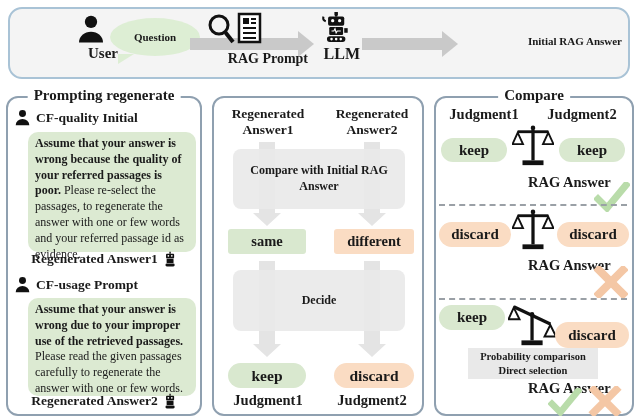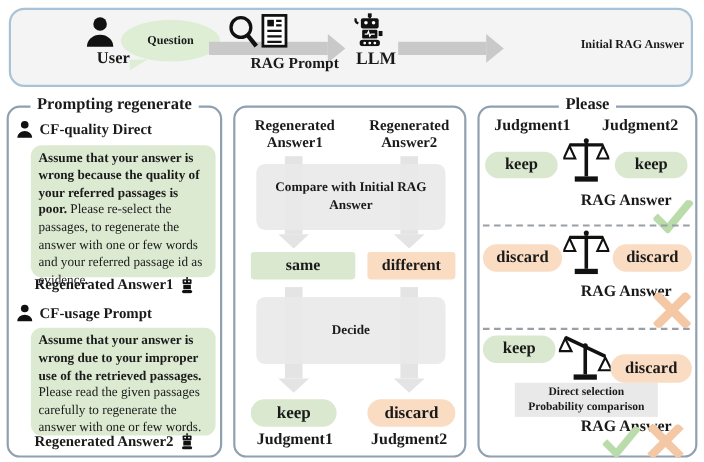--- a/index.html
+++ b/index.html
@@ -111,21 +111,21 @@
   </div>
 
   <div class="panel" style="left:6px;width:192px;">
     <span class="legend">Prompting regenerate</span>
 
     <div class="abs promptHead" style="left:6px;top:11px;">
       <svg width="17" height="17" viewBox="0 0 20 20">
         <circle cx="10" cy="5.2" r="4.1" fill="#111"></circle>
           <path d="M2,19 a8,7.2 0 0 1 16,0 z" fill="#111"></path>
       </svg>
-      <span>CF-quality Direct</span>
+      <span>CF-quality Initial</span>
     </div>
 
     <div class="abs greenbox" style="left:20px;top:34px;width:154px;height:112px;">
       <span style="font-weight:bold;">Assume that your answer is wrong because the quality of your referred passages is poor.</span><span> Please re-select the passages, to regenerate the answer with one or few words and your referred passage id as evidence.</span>
     </div>
 
     <div class="abs resultRow" style="left:0px;top:153px;width:192px;">
       <span>Regenerated Answer1</span>
       <svg width="15" height="16" viewBox="0 0 26 26">
         <line x1="14" y1="0.5" x2="14" y2="4" stroke="#111" stroke-width="2.4"></line>
@@ -165,37 +165,37 @@
   <div class="panel" style="left:212px;width:208px;">
 
     <div class="abs colHeader" style="left:8px;top:8px;width:92px;">Regenerated Answer1</div>
     <div class="abs colHeader" style="left:112px;top:8px;width:92px;">Regenerated Answer2</div>
 
     <div class="varrow" style="left:45px;top:44px;height:71px;"></div>
     <div class="varrow" style="left:150px;top:44px;height:71px;"></div>
 
     <div class="graybox" style="left:19px;top:51px;width:172px;height:60px;">Compare with Initial RAG Answer</div>
 
-    <div class="tagbox tag-green sq" style="left:14px;top:131px;width:95px;height:25px;">same</div>
+    <div class="tagbox tag-green sq" style="left:14px;top:131px;width:78px;height:25px;">same</div>
     <div class="tagbox tag-orange sq" style="left:120px;top:131px;width:80px;height:25px;">different</div>
 
     <div class="varrow" style="left:45px;top:163px;height:83px;"></div>
     <div class="varrow" style="left:150px;top:163px;height:83px;"></div>
 
     <div class="graybox" style="left:19px;top:172px;width:172px;height:61px;">Decide</div>
 
     <div class="tagbox tag-green pill" style="left:14px;top:265px;width:78px;height:25px;font-size:15.5px;">keep</div>
     <div class="tagbox tag-orange pill" style="left:120px;top:265px;width:80px;height:25px;font-size:15.5px;">discard</div>
 
     <div class="abs jdglabel" style="left:6px;top:294px;width:96px;">Judgment1</div>
     <div class="abs jdglabel" style="left:110px;top:294px;width:96px;">Judgment2</div>
   </div>
 
   <div class="panel" style="left:434px;width:196px;">
-    <span class="legend">Please</span>
+    <span class="legend">Compare</span>
 
     <div class="abs jdglabel" style="left:2px;top:8px;width:92px;">Judgment1</div>
     <div class="abs jdglabel" style="left:100px;top:8px;width:92px;">Judgment2</div>
 
     <div class="tagbox tag-green pill" style="left:5px;top:40px;width:66px;height:24px;font-size:15px;">keep</div>
     <svg class="abs" style="left:76px;top:26px;" width="42" height="46" viewBox="0 0 44 48">
       <circle cx="22" cy="4" r="2.4" fill="#111"></circle>
       <line x1="6" y1="8" x2="38" y2="8" stroke="#111" stroke-width="3"></line>
       <rect x="20.3" y="6" width="3.4" height="32" fill="#111"></rect>
       <path d="M6,9 L0.5,21 L11.5,21 Z" fill="none" stroke="#111" stroke-width="2"></path>
@@ -233,22 +233,22 @@
       <line x1="6" y1="6" x2="44" y2="24" stroke="#111" stroke-width="3.4"></line>
       <circle cx="25" cy="14" r="2.4" fill="#111"></circle>
       <rect x="23.3" y="13" width="3.4" height="28" fill="#111"></rect>
       <path d="M6,7 L0.5,19 L12,19 Z" fill="none" stroke="#111" stroke-width="2"></path>
       <path d="M44,25 L38,37 L50,37 Z" fill="none" stroke="#111" stroke-width="2"></path>
       <rect x="14" y="41" width="22" height="5" fill="#111"></rect>
     </svg>
     <div class="tagbox tag-orange pill" style="left:119px;top:224px;width:74px;height:26px;font-size:15px;">discard</div>
 
     <div class="notebox" style="left:32px;top:250px;width:130px;">
+      <div>Probability comparison</div>
       <div>Direct selection</div>
-      <div>Probability comparison</div>
     </div>
 
     <div class="ragans" style="left:92px;top:282px;">RAG Answer</div>
     <svg class="abs" style="left:112px;top:290px;" width="34" height="28" viewBox="0 0 36 30">
       <polyline points="4,17 13,26 32,3" fill="none" stroke="#b9dcaa" stroke-width="7" stroke-linecap="square"></polyline>
     </svg>
     <svg class="abs" style="left:152px;top:288px;" width="34" height="30" viewBox="0 0 34 32">
       <line x1="5" y1="4" x2="29" y2="28" stroke="#f4c7a5" stroke-width="8" stroke-linecap="square"></line>
       <line x1="29" y1="4" x2="5" y2="28" stroke="#f4c7a5" stroke-width="8" stroke-linecap="square"></line>
     </svg>

